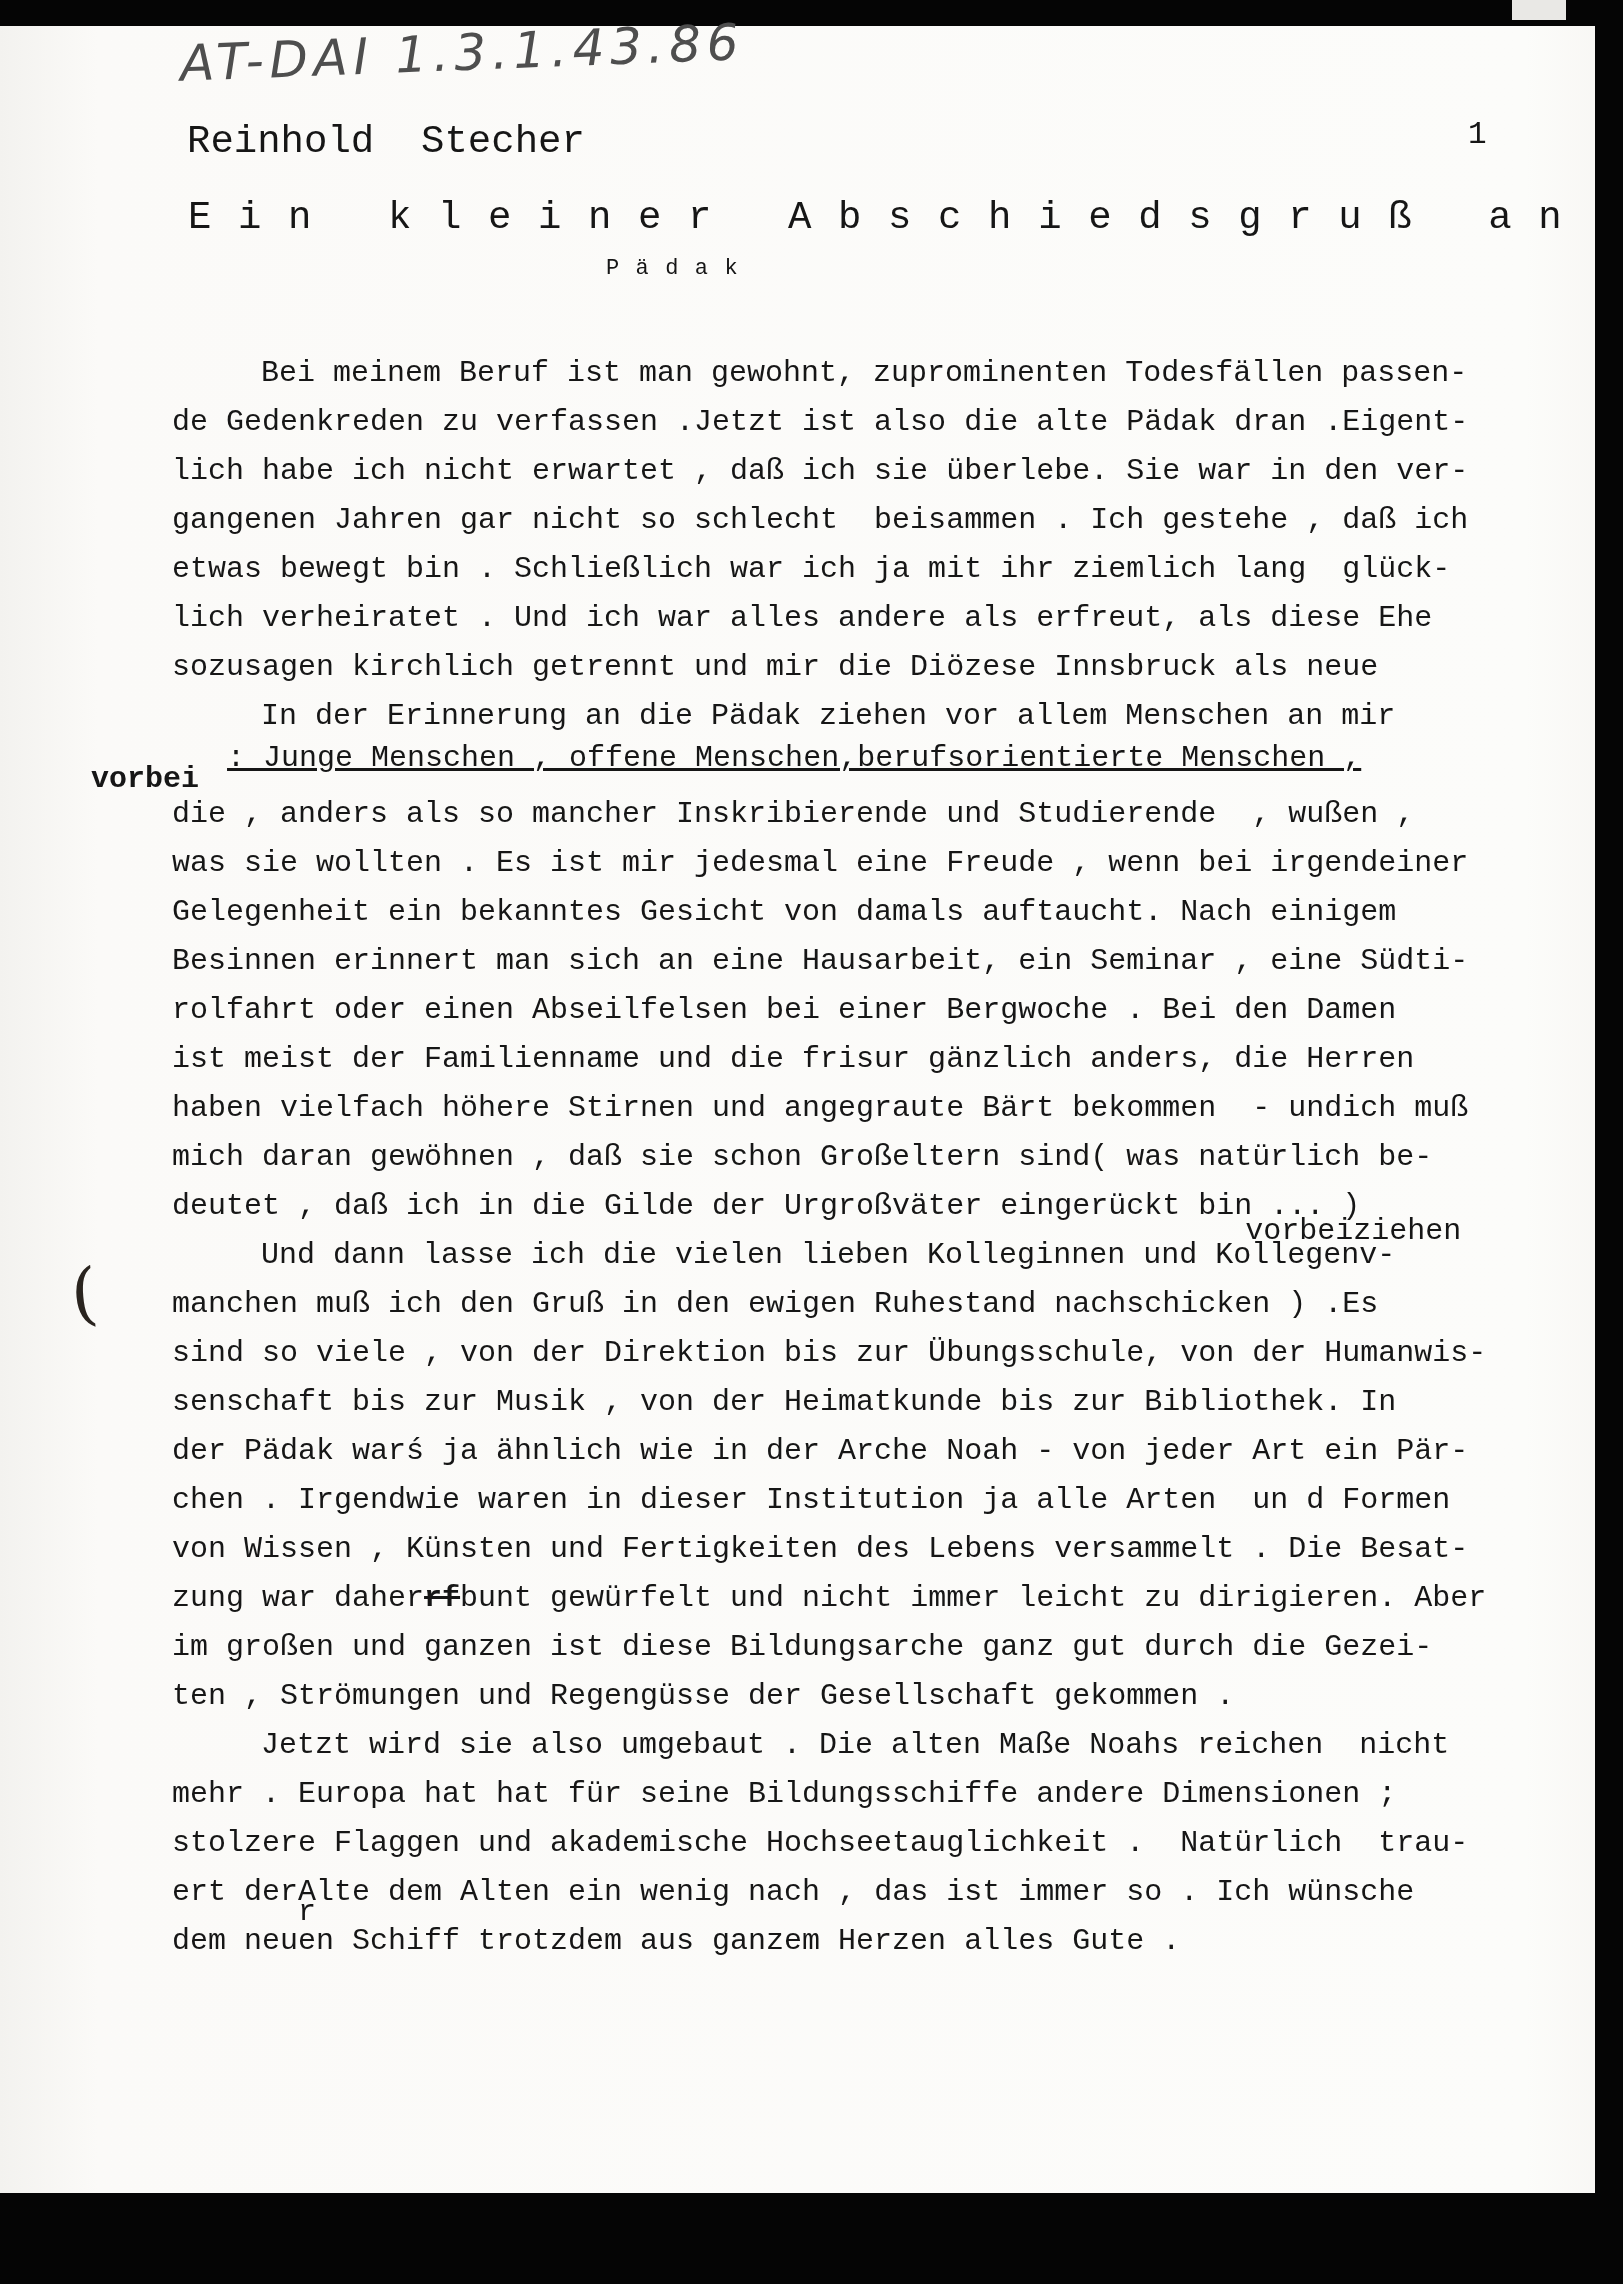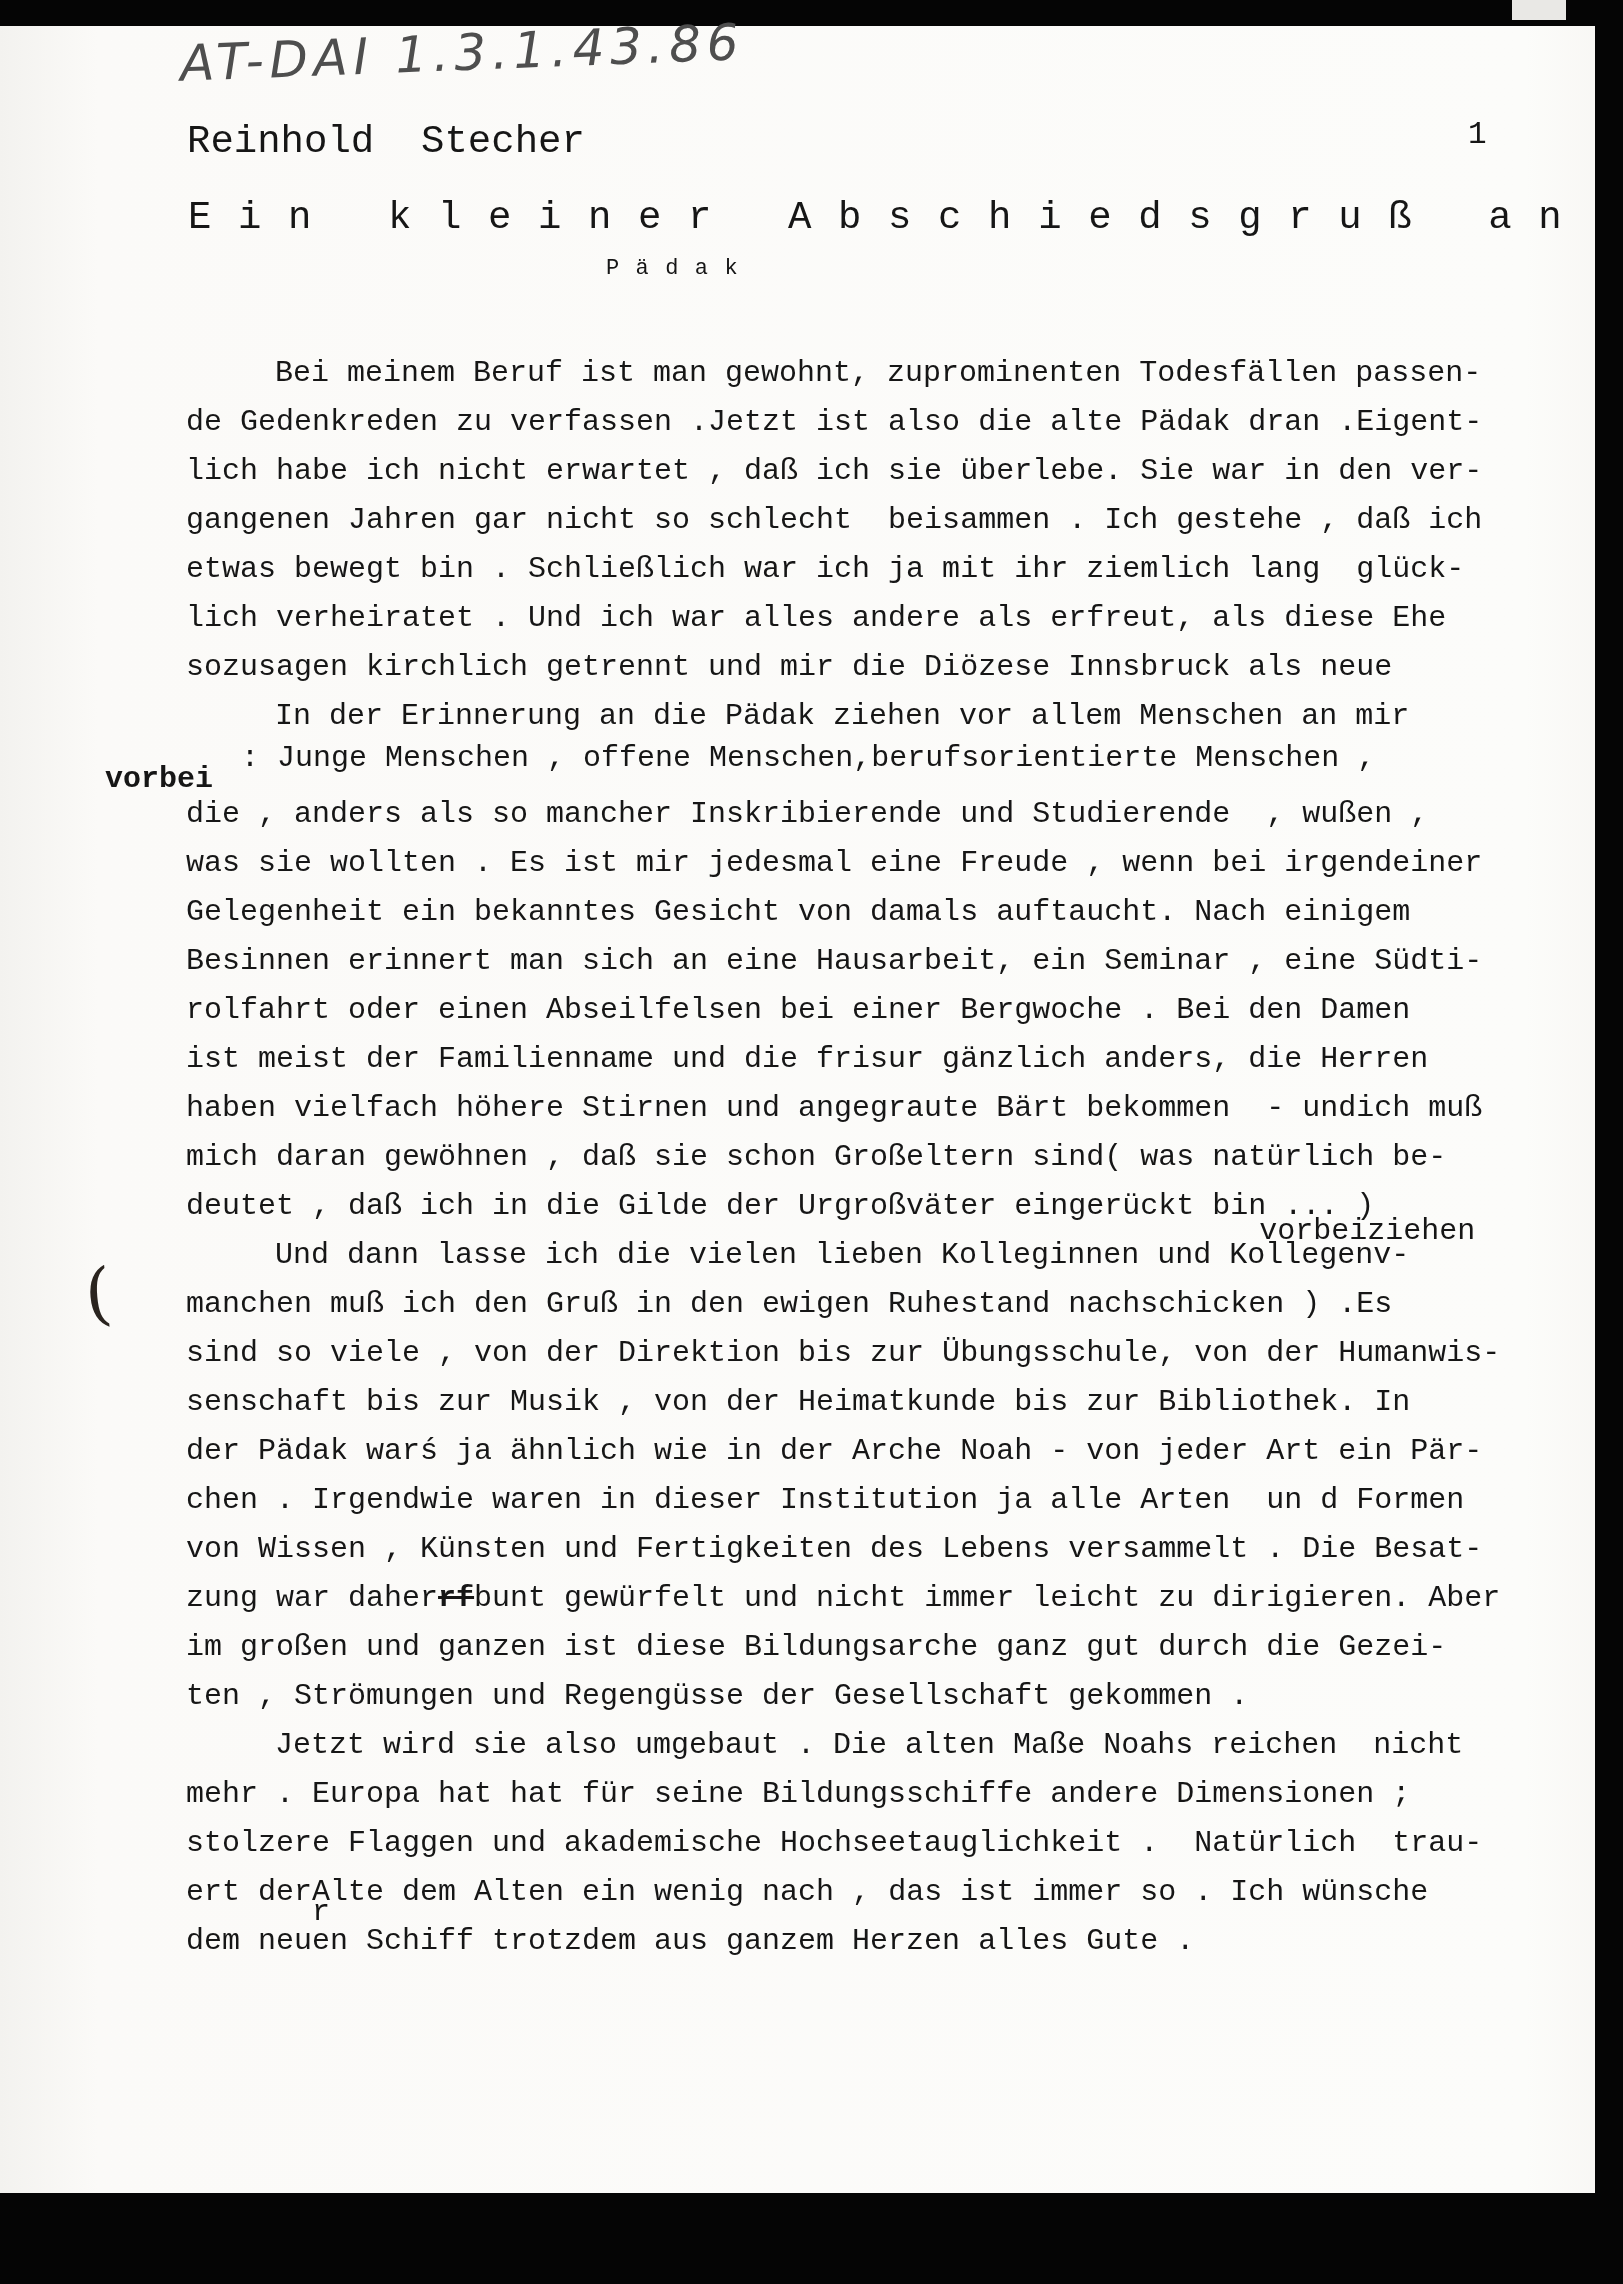--- a/index.html
+++ b/index.html
@@ -29,28 +29,28 @@
   }
 
   .author   { position:absolute; left:187px; top:120px; font-size:39px; white-space:pre; }
   .page-num { position:absolute; left:1468px; top:117px; font-size:31px; }
 
   .title-1  { position:absolute; left:188px; top:196px; font-size:39px; letter-spacing:1.6px; white-space:pre; }
   .title-2  { position:absolute; left:606px; top:256px; font-size:22px; letter-spacing:1.6px; white-space:pre; }
 
   
   .doc-body {
-    position:absolute; left:186px; top:349px; width:1380px;
+    position:absolute; left:172px; top:349px; width:1380px;
     font-size:30px; line-height:49px;
   }
   .line { height:49px; white-space:pre; position:relative; }
   .line.indent { text-indent:89px; }
   .line.has-drop { margin-left:-81px; }
   .drop  { position:relative; top:14px; margin-right:28px;font-weight:bold; }
-  .raise { position:relative; top:-7.3px; }
+  .raise { position:relative; top:-7.3px;text-decoration:underline; }
   .sup   { position:absolute; margin-top:-24px; margin-left:-203px; white-space:pre; }
   .sub   { position:absolute; margin-top:20px; white-space:pre; }
   .xout  { font-weight:bold; text-decoration:line-through; }
   .margin-mark {
     position:absolute; left:-101px; top:-11.4px;
     font-family:"DejaVu Serif",serif;
     font-size:68px; font-weight:400; color:#2a241f;
     transform:rotate(-5deg);
   }
 </style>

